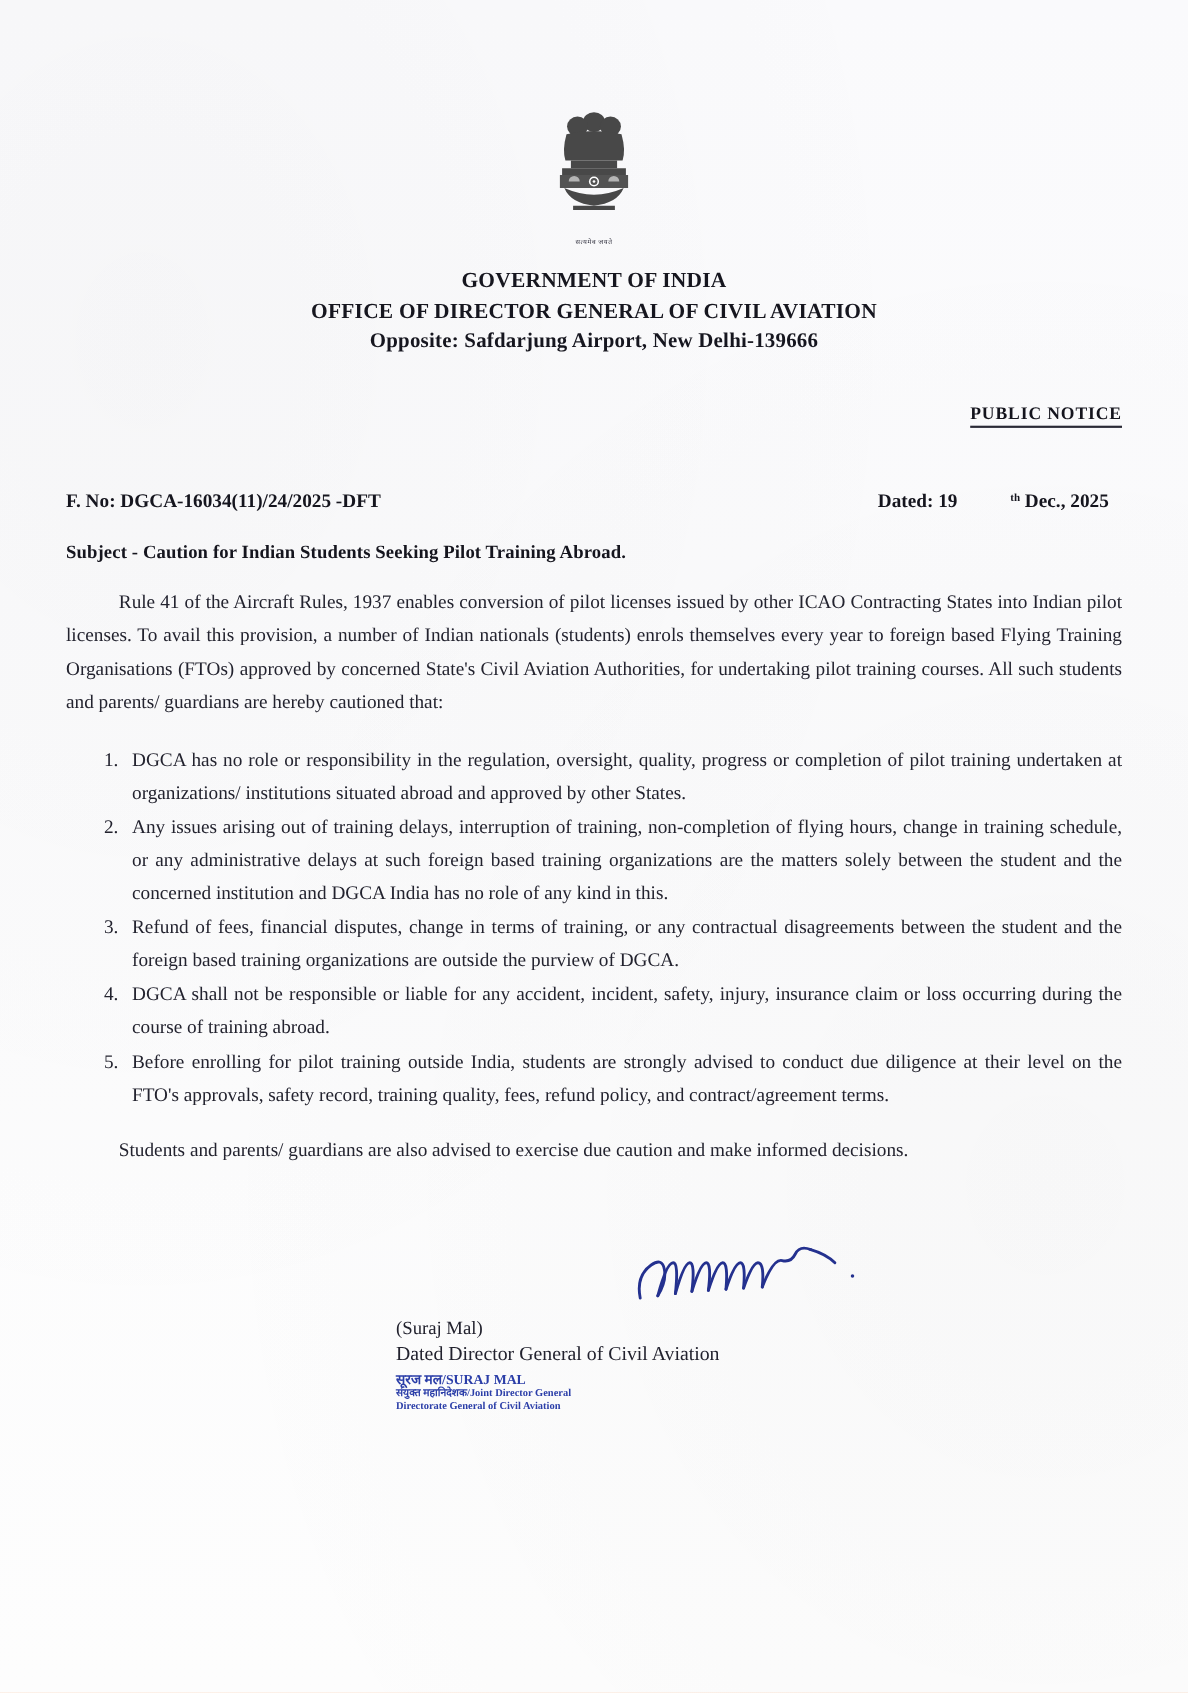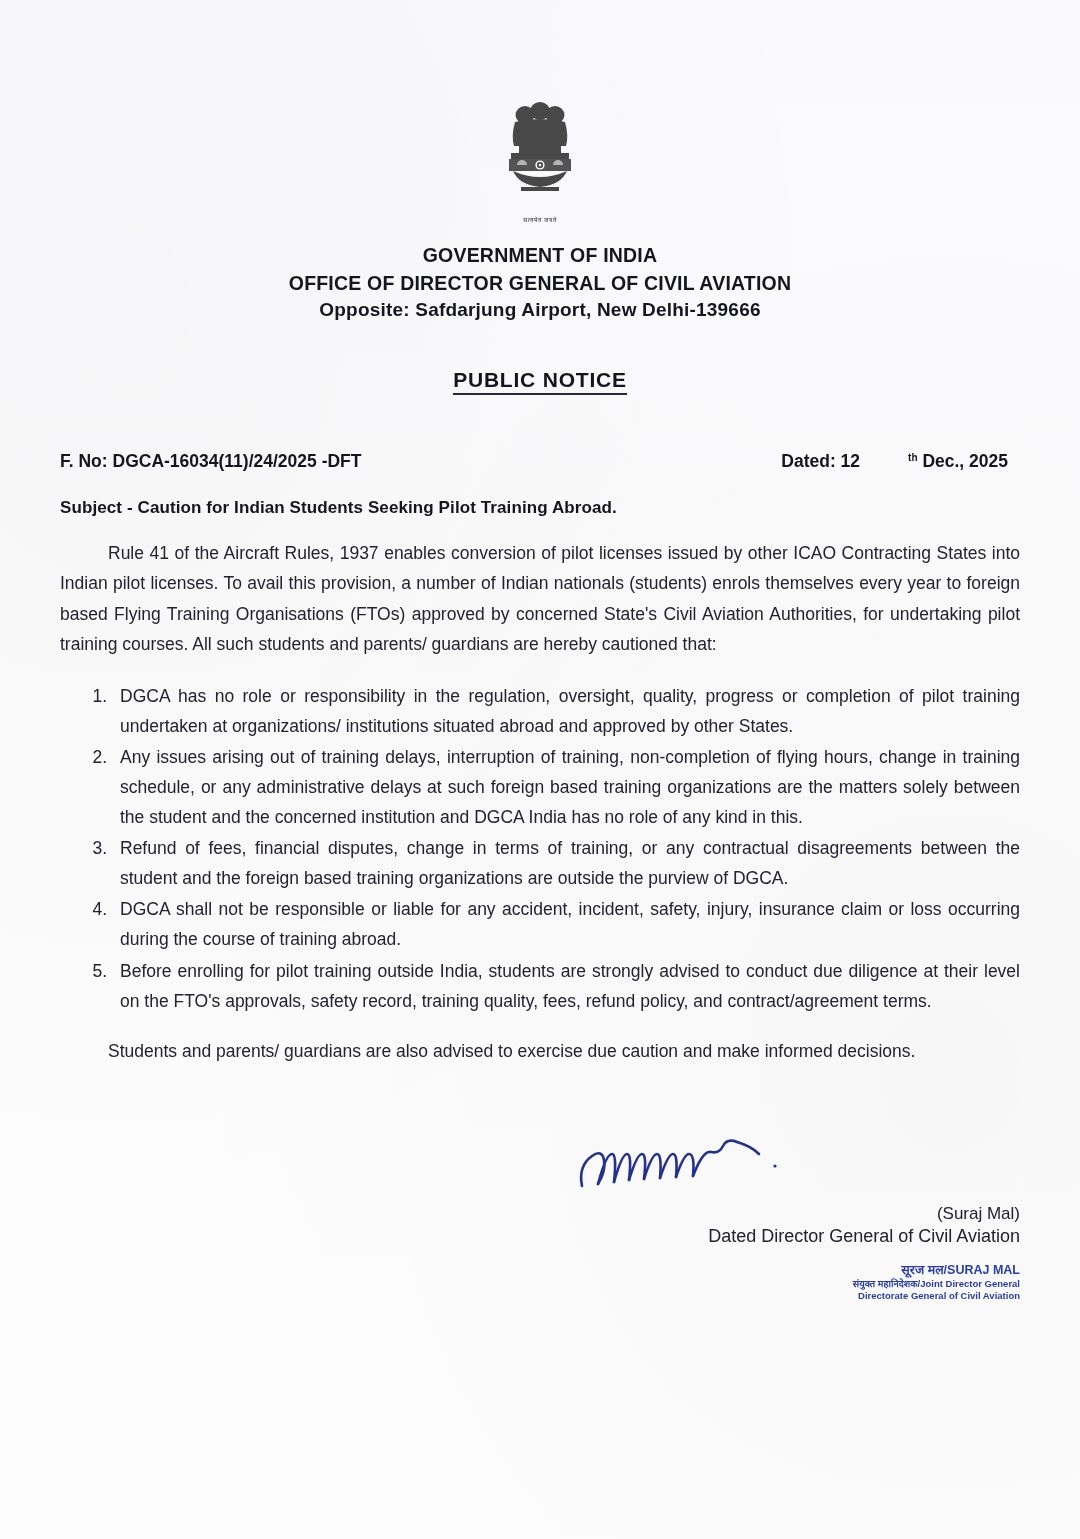--- a/index.html
+++ b/index.html
@@ -13,20 +13,21 @@
     font-family: "Liberation Sans", sans-serif;
     color: #1b1b2b;
     position: relative;
     overflow: hidden;
   }
   .page {
     position: absolute;
     inset: 0;
     background: #f97316;
     padding: 0;
+    font-family: Liberation Serif, serif;
   }
   
   .page::before {
     content: "";
     position: absolute;
     inset: 0;
     background:
       radial-gradient(ellipse at 12% 20%, rgba(0,0,0,0.018), rgba(0,0,0,0) 55%),
       radial-gradient(ellipse at 88% 70%, rgba(0,0,0,0.02), rgba(0,0,0,0) 60%),
       linear-gradient(180deg, rgba(250,250,252,1), rgba(253,253,253,1));
@@ -64,23 +65,23 @@
     font-weight: bold;
     font-size: 19.5px;
     letter-spacing: .2px;
     line-height: 1.42;
     color: #16161f;
   }
   .hdr .l2 { font-size: 19.5px; }
   .hdr .l3 { font-size: 19px; }
 
   .notice-title {
-    text-align: center;
-    font-weight: bold;
-    font-size: 21px;
+    text-align: right;
+    font-weight: bold;
+    font-size: 16px;
     letter-spacing: .8px;
     margin: 44px 0 0 0;
     color: #15151e;
   }
   .notice-title span {
     border-bottom: 2px solid #2a2a36;
     padding-bottom: 2px;
   }
 
   
@@ -134,39 +135,39 @@
     font-size: 17.5px;
     line-height: 1.72;
     text-align: justify;
     color: #23232f;
     text-indent: 48px;
   }
 
   
   .sig-block {
     margin-top: 70px;
-    text-align: right;
+    text-align: left;
     padding-left: 300px;
   }
   .sig-svg {
     display: block;
     margin: 0 auto -6px auto;
   }
   .sig-name {
     font-size: 17px;
     color: #22222e;
     margin-top: 4px;
   }
   .sig-role {
     font-size: 18px;
     color: #22222e;
     margin-top: 2px;
   }
   .stamp {
-    margin-top: 16px;
+    margin-top: 6px;
     color: #2b3ea8;
     line-height: 1.25;
   }
   .stamp .s1 { font-size: 12.5px; font-weight: bold; }
   .stamp .s2 { font-size: 9.5px; font-weight: bold; }
   .stamp .s3 { font-size: 9.5px; font-weight: bold; }
 </style>
 </head>
 <body>
 
@@ -211,21 +212,21 @@
       <div class="l3">Opposite: Safdarjung Airport, New Delhi-139666</div>
     </div>
 
     <div class="notice-title">
       <span>PUBLIC NOTICE</span>
     </div>
 
     <div class="refline">
       <div class="left">F. No:  DGCA-16034(11)/24/2025 -DFT</div>
       <div class="right">
-        <span>Dated: 12</span><sup>th</sup><span> Dec., 2025</span>
+        <span>Dated: 19</span><sup>th</sup><span> Dec., 2025</span>
       </div>
     </div>
 
     <div class="subject">Subject - Caution for Indian Students Seeking Pilot Training Abroad.</div>
 
     <div class="para indent">Rule 41 of the Aircraft Rules, 1937 enables conversion of pilot licenses issued by other ICAO Contracting States into Indian pilot licenses. To avail this provision, a number of Indian nationals (students) enrols themselves every year to foreign based Flying Training Organisations (FTOs) approved by concerned State's Civil Aviation Authorities, for undertaking pilot training courses. All such students and parents/ guardians are hereby cautioned that:</div>
 
     <ol class="points">
       <li>DGCA has no role or responsibility in the regulation, oversight, quality, progress or completion of pilot training undertaken at organizations/ institutions situated abroad and approved by other States.</li>
       <li>Any issues arising out of training delays, interruption of training, non-completion of flying hours, change in training schedule, or any administrative delays at such foreign based training organizations are the matters solely between the student and the concerned institution and DGCA India has no role of any kind in this.</li>

